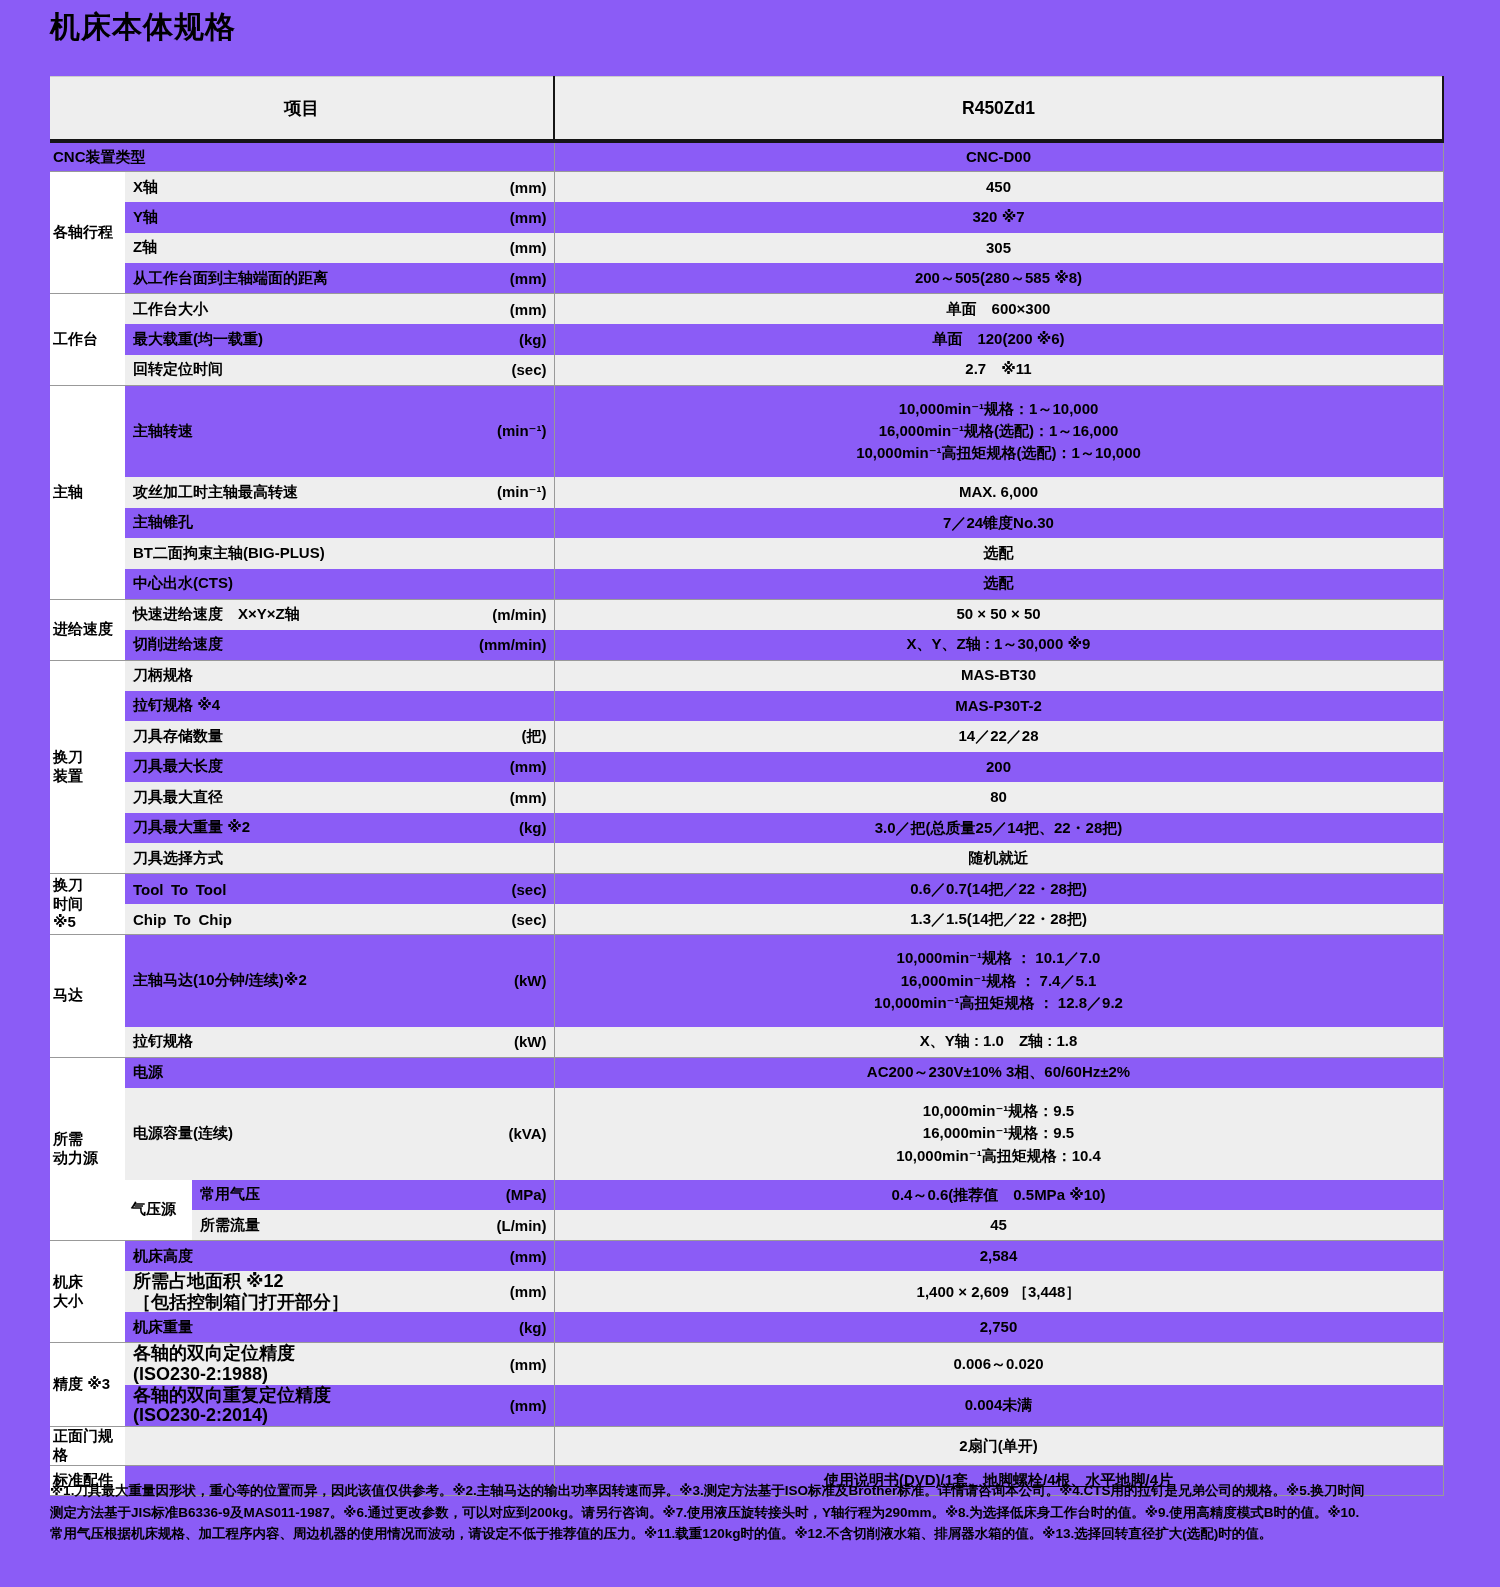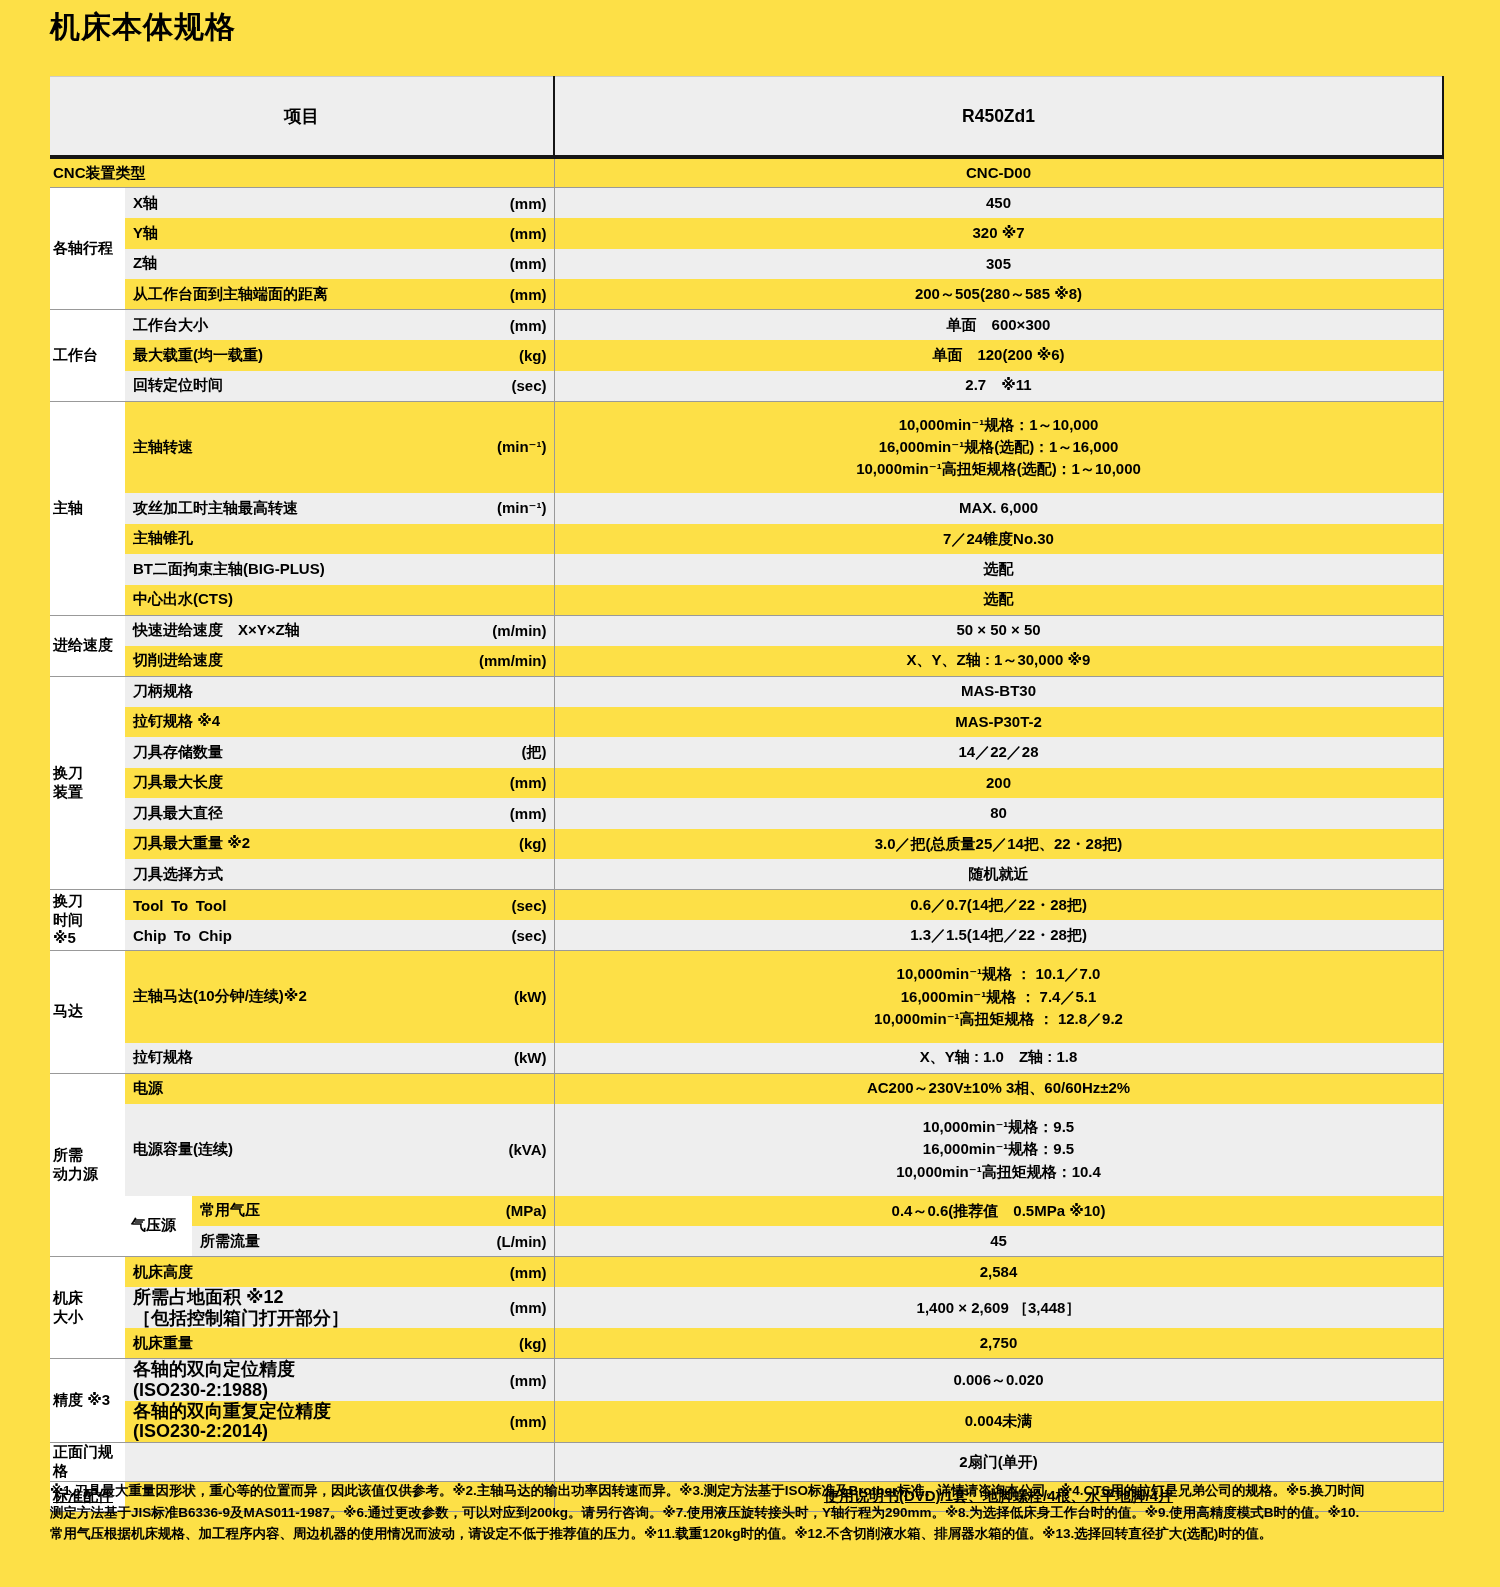--- a/index.html
+++ b/index.html
@@ -1,30 +1,30 @@
 <!DOCTYPE html>
 <html><head>
 <meta charset="utf-8">
 <style>
   html,body{margin:0;padding:0;background:#ffffff;}
   body{
     font-family:"Liberation Sans","DejaVu Sans",sans-serif;
     font-weight:700;color:#000;
   }
-  .page{position:relative;width:1500px;height:1587px;background:#fde047;overflow:hidden;}
+  .page{position:relative;width:1500px;height:1587px;background:#8b5cf6;overflow:hidden;}
   .title{
     position:absolute;top:8px;left:50px;margin:0;
     font-size:30px;line-height:38px;letter-spacing:1px;font-weight:700;
   }
   table.spec{
     position:absolute;top:76px;left:50px;width:1393px;
     border-collapse:collapse;table-layout:fixed;
   }
   th{
-    background:#eeeeee;height:62px;padding:8px;
+    background:#eeeeee;height:62px;padding:0;
     font-size:17.5px;font-weight:700;text-align:center;
     border-top:1px solid #cccccc;border-bottom:4px solid #151515;
   }
   th.ti{border-right:2.5px solid #151515;}
   th.tm{border-right:2.5px solid #151515;}
   td{padding:0;vertical-align:middle;font-size:15px;font-weight:700;}
   tr.h30{height:30.5px;}
   tr.h92{height:92px;}
   td.g,td.g2{background:#ffffff;white-space:pre-line;line-height:1.25;padding-left:3px;}
   td.g2{padding-left:6px;}

